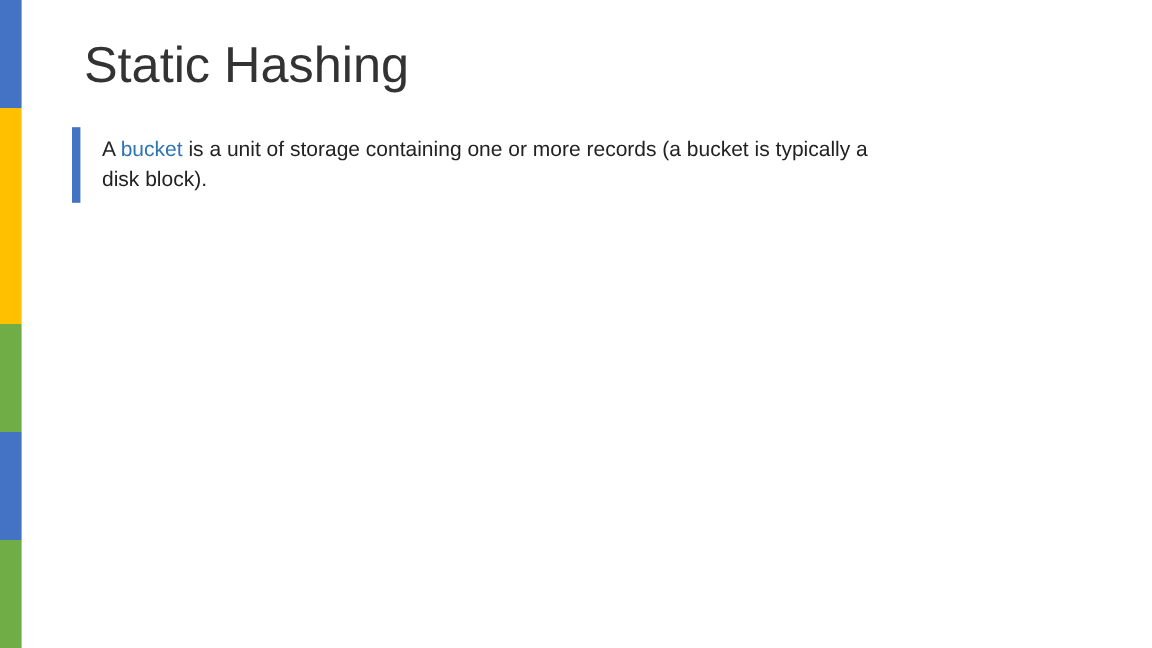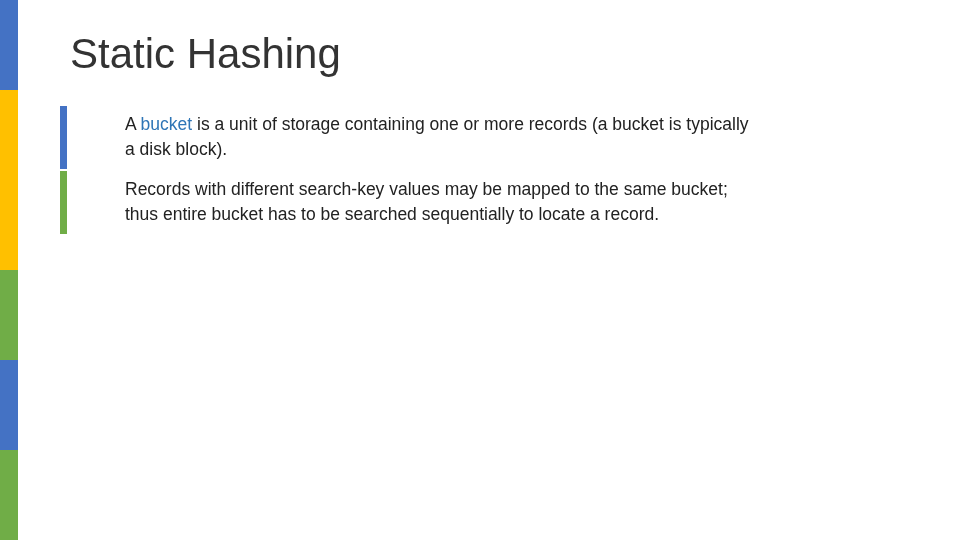--- a/index.html
+++ b/index.html
@@ -37,21 +37,20 @@
       display: flex;
       flex-direction: column;
       gap: 0px;
     }
 
     .bullet-item {
       display: flex;
       flex-direction: row;
       align-items: stretch;
       margin-bottom: 2px;
-      gap: 40px;
     }
 
     .bullet-bar {
       width: 7px;
       min-height: 100%;
       flex-shrink: 0;
       margin-right: 18px;
       align-self: stretch;
     }
 
@@ -113,21 +112,15 @@
     <li class="bullet-item">
       <div class="bullet-bar" style="background:#4472c4;"></div>
       <div class="bullet-content">
         A <span class="highlight-blue">bucket</span> is a unit of storage containing one or more records (a bucket is typically a disk block).
       </div>
     </li>
 
 
 
 
-    <li class="bullet-item">
-      <div class="bullet-bar" style="background:#70ad47;"></div>
-      <div class="bullet-content">
-        Records with different search-key values may be mapped to the same bucket; thus entire bucket has to be searched sequentially to locate a record.
-      </div>
-    </li>
 
   </ul>
 </div>
 
 </body></html>

